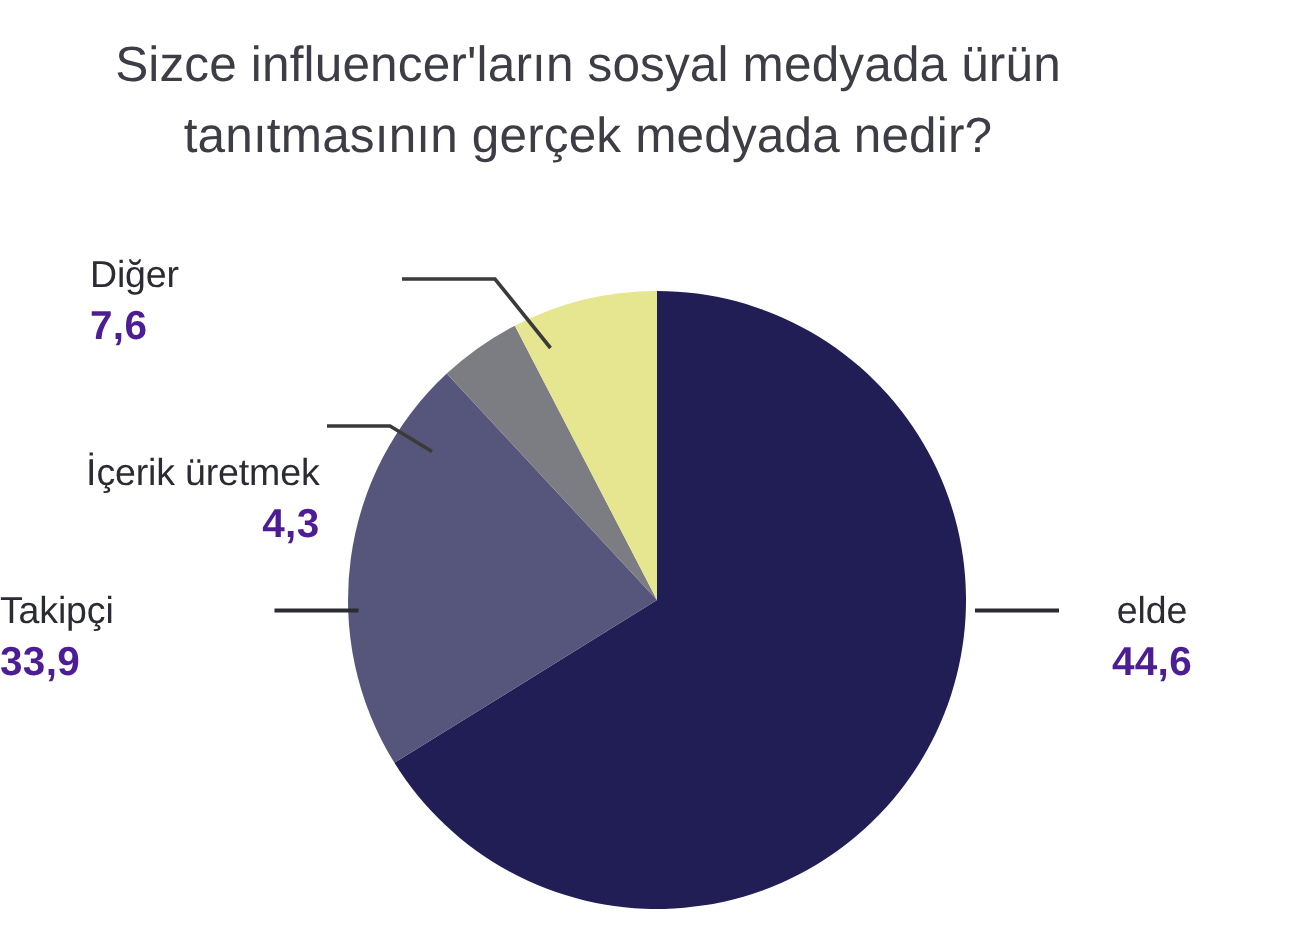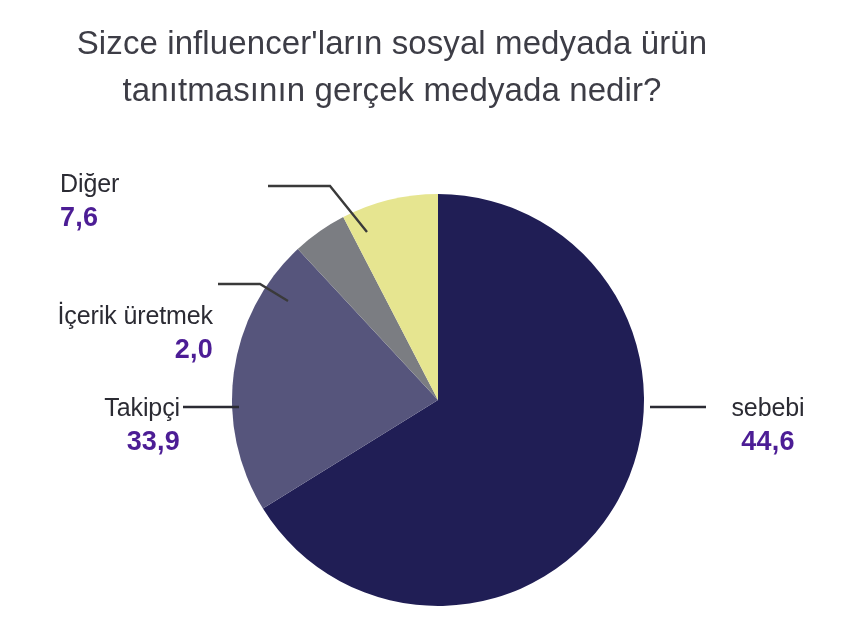--- a/index.html
+++ b/index.html
@@ -83,21 +83,20 @@
     left: 0px;
     top: 272px;
     width: 213px;
     text-align: right;
     margin-top: 28px;
   }
   .callout-followers {
     left: 0px;
     top: 392px;
     width: 180px;
-    text-align: right;
   }
   .callout-income {
     left: 688px;
     top: 392px;
     width: 160px;
     text-align: center;
   }
   .callout-income .name {
     line-height: 1.24;
   }
@@ -133,26 +132,26 @@
     </svg>
   </div>
 
   <div class="callout callout-other">
     <span class="name">Diğer</span>
     <span class="value">7,6</span>
   </div>
 
   <div class="callout callout-content">
     <span class="name">İçerik üretmek</span>
-    <span class="value">2,0</span>
+    <span class="value">4,3</span>
   </div>
 
   <div class="callout callout-followers">
     <span class="name">Takipçi</span>
     <span class="value">33,9</span>
   </div>
 
   <div class="callout callout-income">
-    <span class="name">sebebi</span>
+    <span class="name">elde</span>
     <span class="value">44,6</span>
   </div>
 
 </div>
 
 </body></html>

